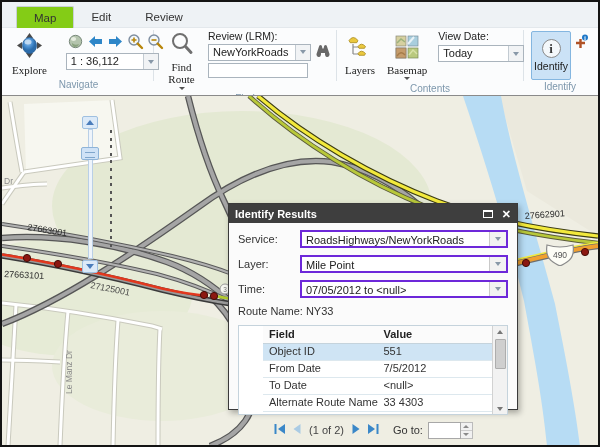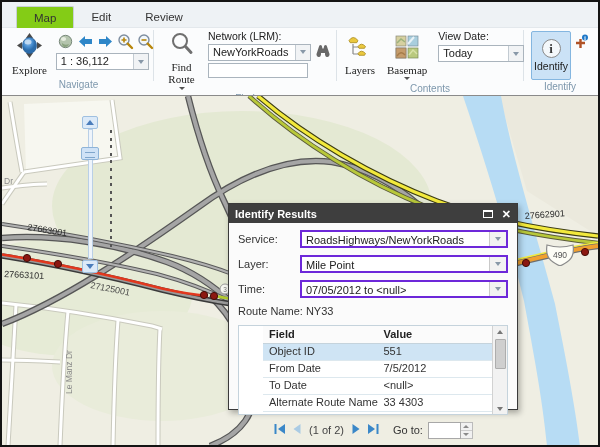--- a/index.html
+++ b/index.html
@@ -14,21 +14,21 @@
   .tab { font-size:11.5px; color:#333; padding:5px 17px 4px; cursor:default; }
   .tab.active { background:#84cc16; border:1px solid #c9d0d6; border-bottom:none; border-radius:2px 2px 0 0; position:relative; top:1px; }
   .toolbar { display:flex; height:53px; padding:2px 2px 0 2px; }
   .rgroup { display:flex; flex-direction:column; border-right:1px solid #dde3e8; padding:0 5px; }
   .rgroup:last-child { border-right:none; }
   .rgroup-content { flex:1; display:flex; align-items:flex-start; }
   .rgroup-label { height:13px; line-height:13px; font-size:10px; color:#7d97ac; text-align:center; }
   .bigbtn { display:flex; flex-direction:column; align-items:center; padding:2px 3px;font-family:Liberation Serif, serif; }
   .bigbtn .blabel { font-size:11px; color:#222; line-height:12px; text-align:center; margin-top:1px; white-space:pre-line; }
   .iconbtn { width:19px; height:18px; display:flex; align-items:center; justify-content:center; }
-  .navcol { margin-left:6px; display:flex; flex-direction:column; }
+  .navcol { margin-left:16px; display:flex; flex-direction:column; }
   .navicons { display:flex; align-items:center; gap:1px; margin-top:2px; }
   .combo { display:flex; height:17px; border:1px solid #aab4bd; background:#fff; }
   .combo .ctext { flex:1; font-size:11px; color:#222; padding:1px 4px; white-space:nowrap; overflow:hidden; }
   .combo .cbtn { width:15px; background:#f1f3f5; border-left:1px solid #c3cbd2; display:flex; align-items:center; justify-content:center; }
   .tri-d { width:0; height:0; border-left:3.5px solid transparent; border-right:3.5px solid transparent; border-top:4px solid #8898a8; }
   .tri-d.small { border-left-width:3px; border-right-width:3px; border-top-width:3.5px; border-top-color:#555; }
   .minilabel { font-size:10.5px; color:#222; line-height:13px; }
   .fieldempty { height:15px; border:1px solid #aab4bd; background:#fff; margin-top:2px; width:100px; font-size:11px; padding:0 3px; font-family:"Liberation Sans",sans-serif; }
   .identify-btn { width:40px; height:49px; background:#cbe2f6; border:1px solid #84b6e0; border-radius:2px;
     display:flex; flex-direction:column; align-items:center; justify-content:center; margin:1px 2px 0 2px; }
@@ -174,21 +174,21 @@
               <svg width="24" height="24" viewBox="0 0 24 24">
                 <circle cx="10" cy="9" r="7" fill="none" stroke="#6f6f6f" stroke-width="2"></circle>
                 <path d="M15.5,14.5 L21,20.5" stroke="#6f6f6f" stroke-width="3" stroke-linecap="round"></path>
               </svg>
             </span>
             <span class="blabel">Find
 Route</span>
             <span class="tri-d small" style="margin-top:2px"></span>
           </div>
           <div class="navcol" style="margin-left:4px">
-            <span class="minilabel">Network (LRM):</span>
+            <span class="minilabel">Review (LRM):</span>
             <div style="display:flex; align-items:center;">
               <div class="combo" style="width:103px;">
                 <span class="ctext">NewYorkRoads</span>
                 <span class="cbtn">
                     <span class="tri-d"></span>
                   </span>
               </div>
               <span style="margin-left:4px">
                 <svg width="16" height="14" viewBox="0 0 16 14">
                   <path d="M1.5,11 L4,3.5 a1.5,1.5 0 0 1 3,0 l0.4,2 h1.2 l0.4,-2 a1.5,1.5 0 0 1 3,0 L14.5,11 a2,2.4 0 1 1 -4.5,0.6 v-1.6 h-4 v1.6 A2,2.4 0 1 1 1.5,11 Z" fill="#686868"></path>

